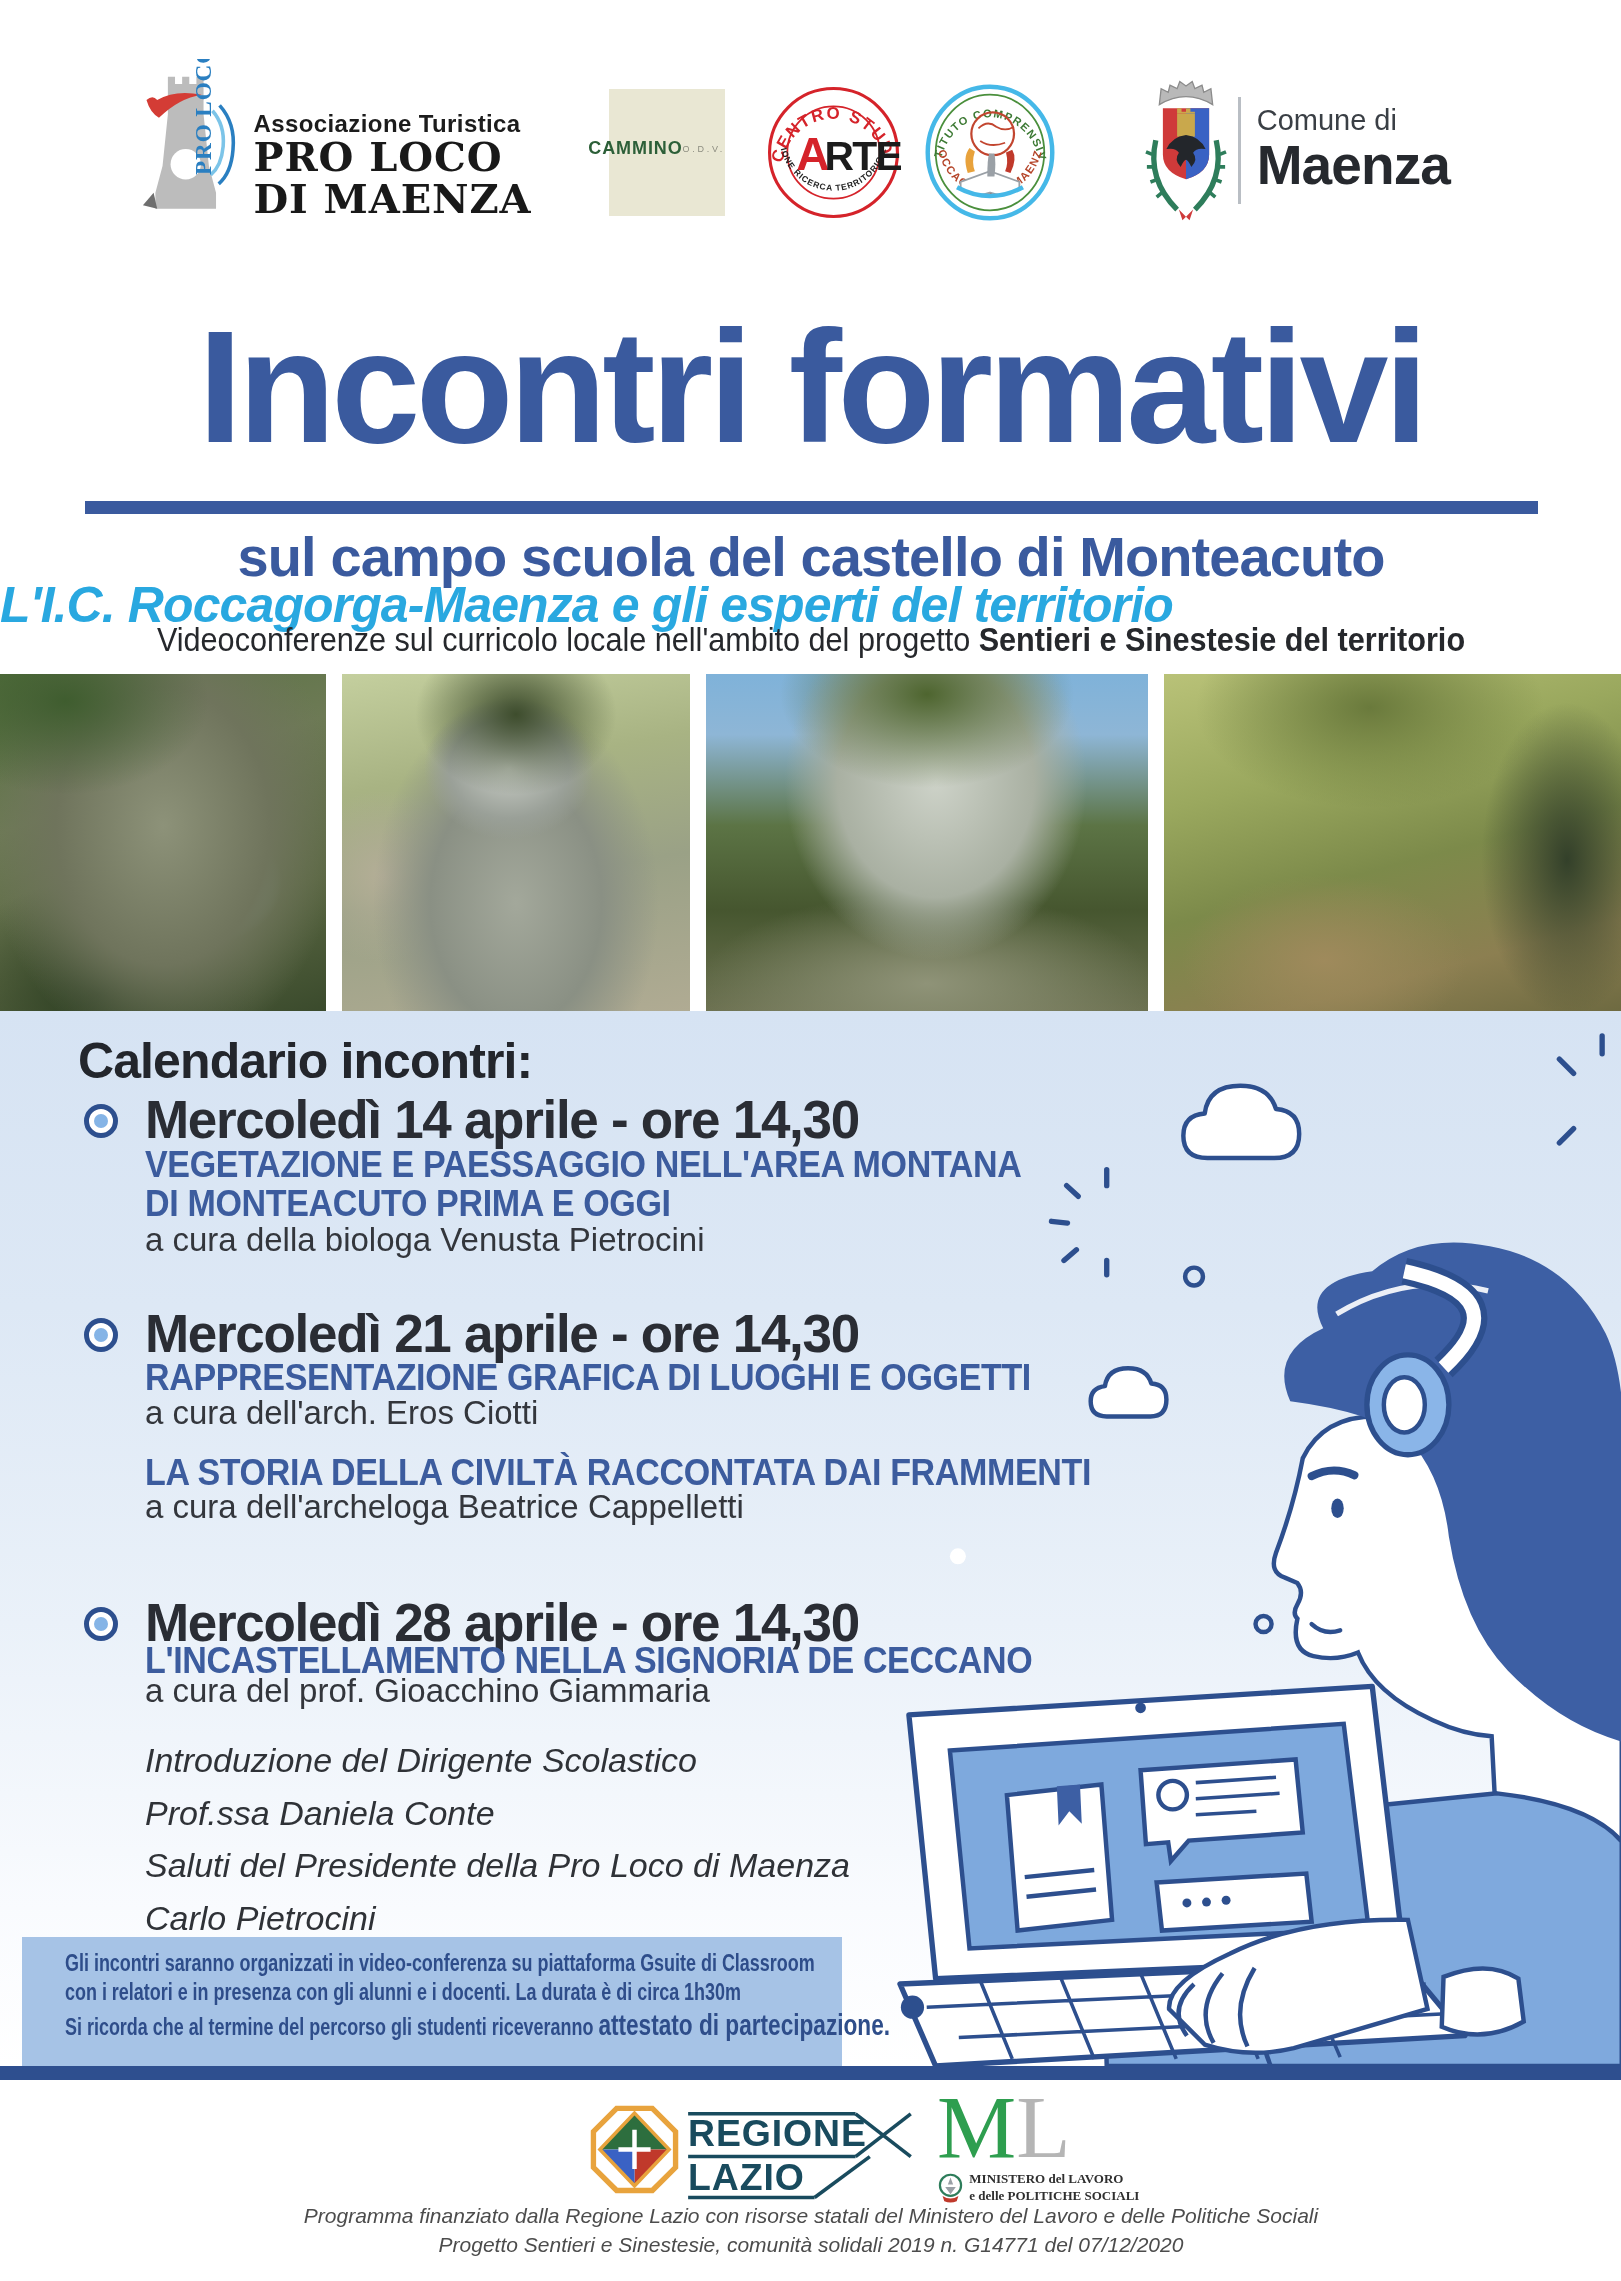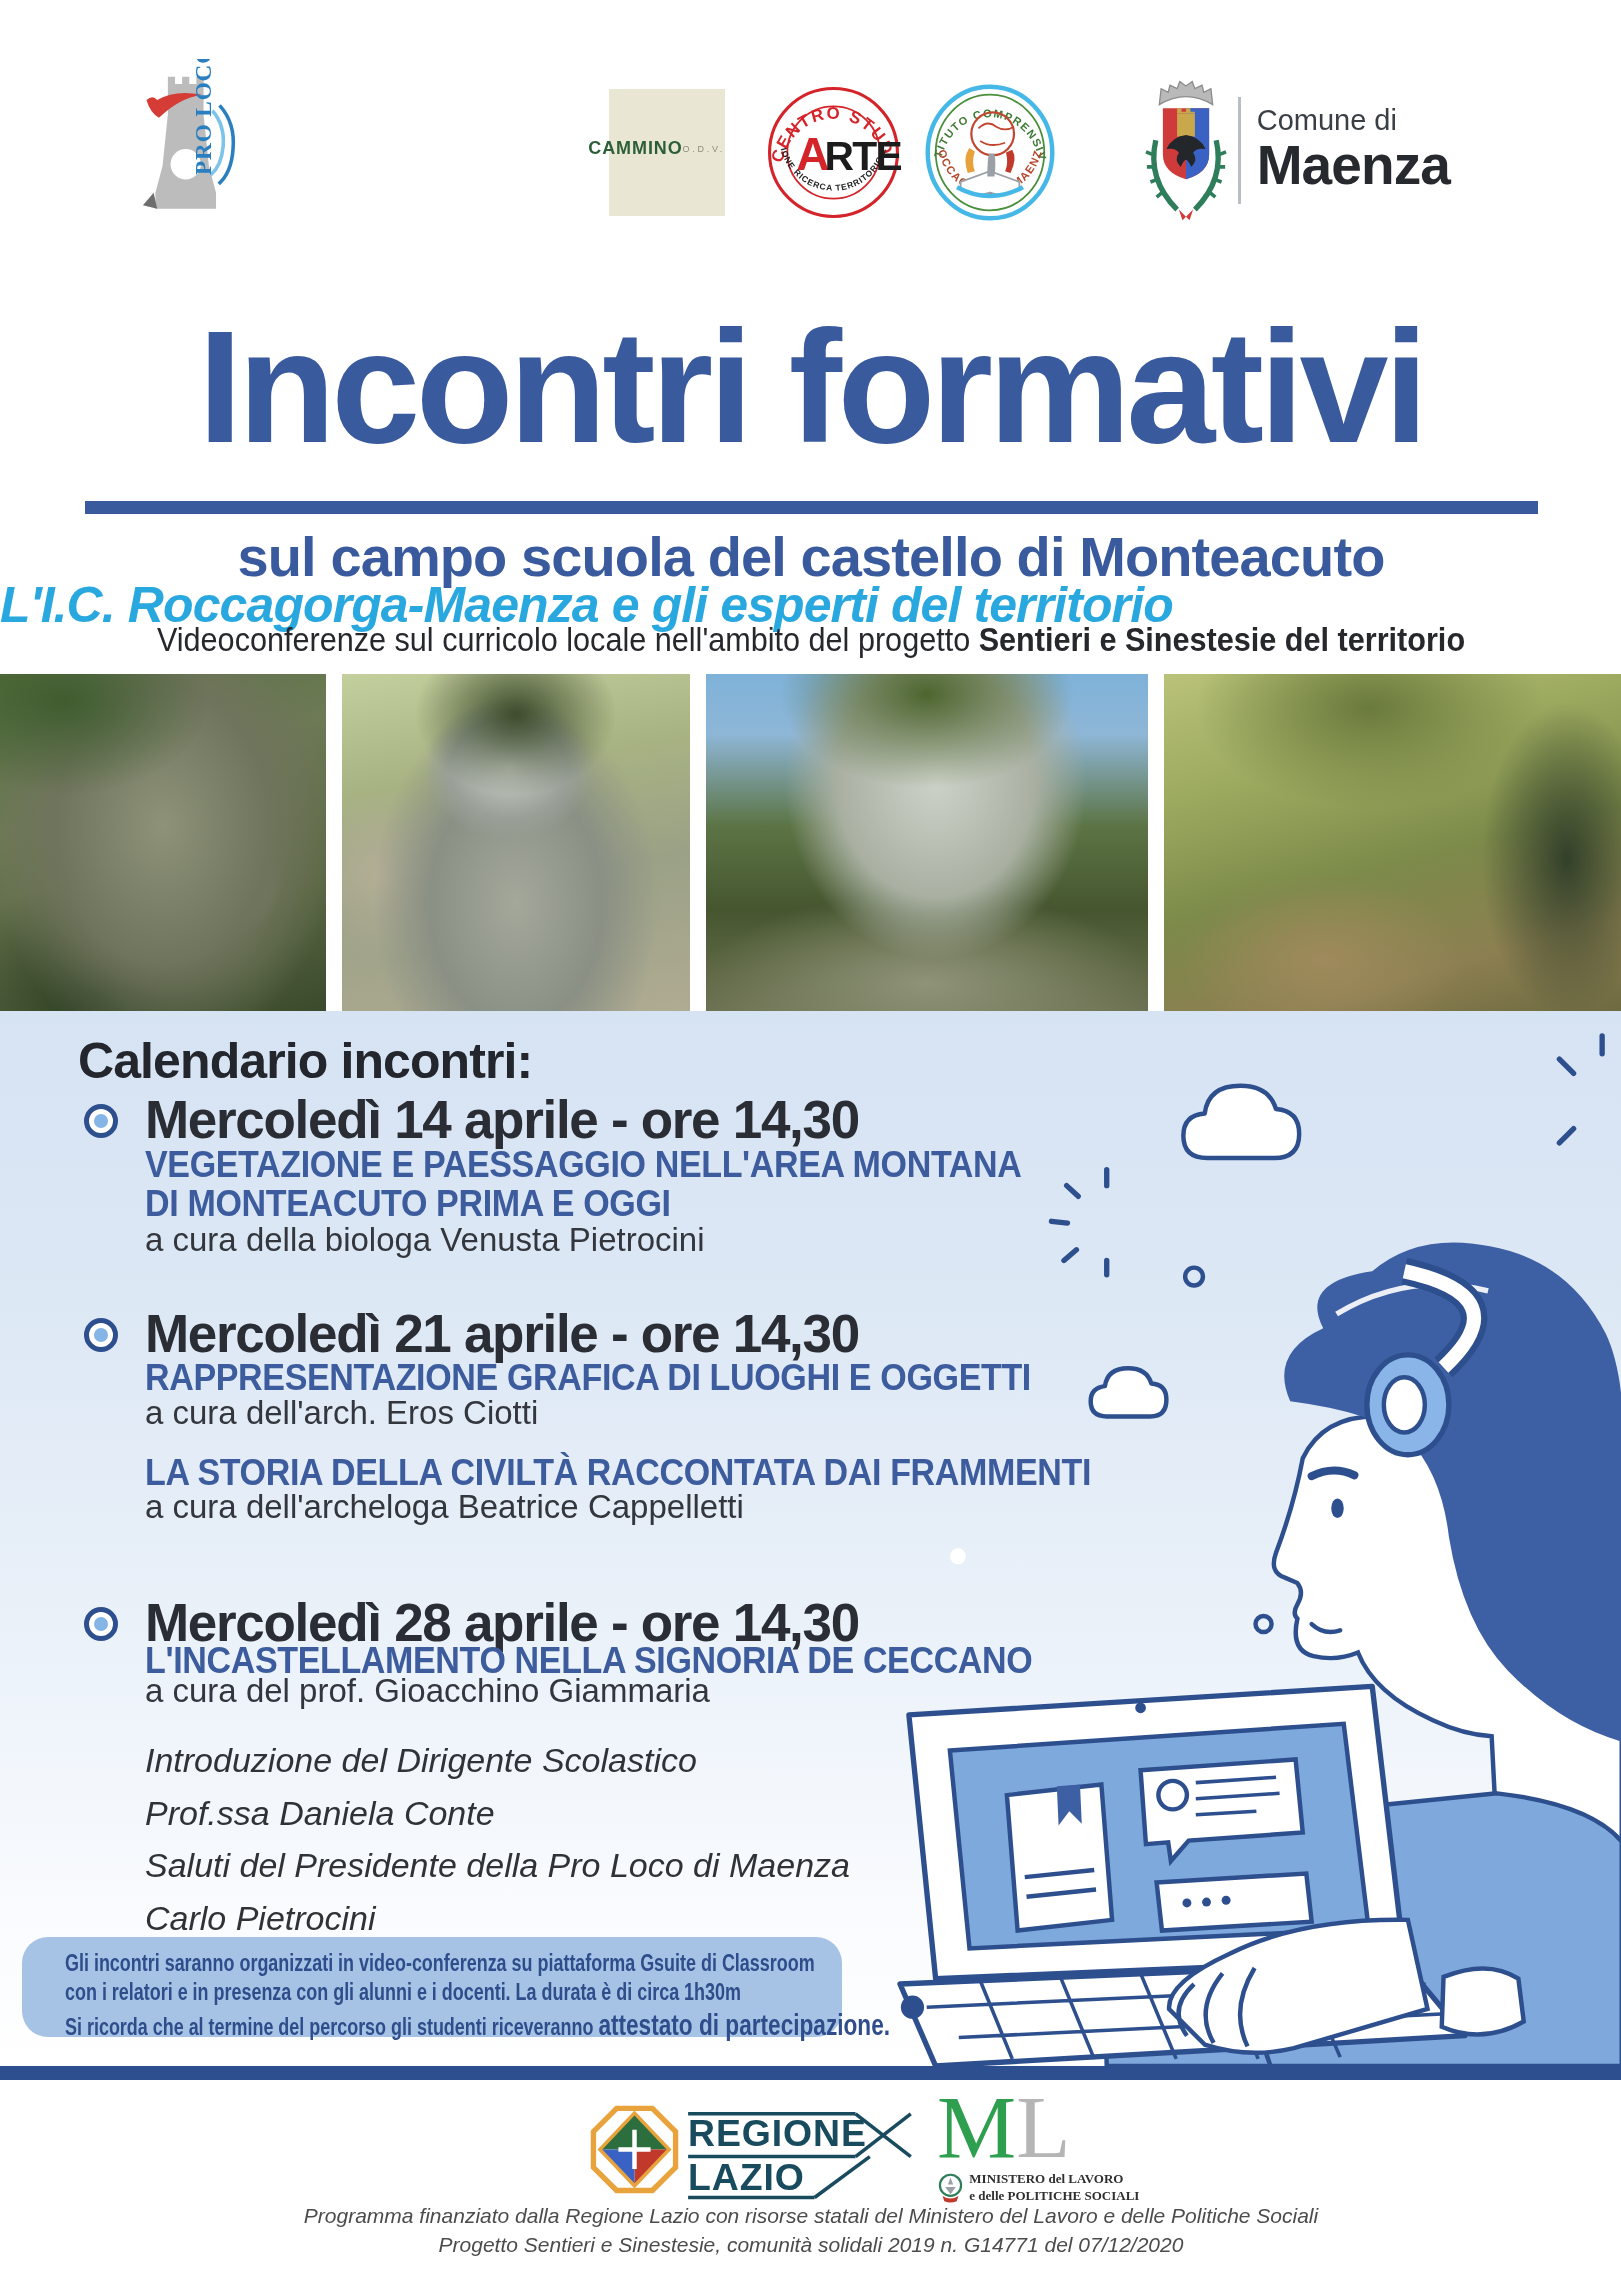--- a/index.html
+++ b/index.html
@@ -61,21 +61,21 @@
       background:linear-gradient(180deg,#d6e3f3 0%,#dde8f5 28%,#eaf1f9 58%,#f9fbfe 85%,#ffffff 100%);}
   .cal-heading{left:78px;top:1032px;font-size:50px;font-weight:600;color:#23262c;letter-spacing:-0.9px;}
   .bullet{width:34px;height:34px;border:5.3px solid #2d4f8e;border-radius:50%;box-sizing:border-box;background:#fff;display:flex;align-items:center;justify-content:center;}
   .bullet i{display:block;width:14.3px;height:14.3px;border-radius:50%;background:#85b4e6;}
   .cal-date{font-size:53px;font-weight:700;color:#2a2d34;letter-spacing:-1.3px;}
   .cal-head{font-size:37px;font-weight:700;color:#3c5c9e;letter-spacing:-0.4px;transform:scaleX(.92);transform-origin:left;}
   .cal-sub{font-size:33px;color:#33363c;}
   .cal-note{font-size:34px;font-style:italic;color:#2f3237;line-height:1.55;}
 
   
-  .info-box{left:22px;top:1937px;width:820px;height:100px;background:#a6c3e6;box-sizing:border-box;padding:11.6px 0 0 43px;border-radius:26px;}
+  .info-box{left:22px;top:1937px;width:820px;height:129px;background:#a6c3e6;box-sizing:border-box;padding:11.6px 0 0 43px;}
   .info-line{font-size:23px;font-weight:600;color:#2e4d8a;line-height:1.28;transform:scaleX(.78);transform-origin:left;white-space:nowrap;}
   .info-em{font-size:29px;font-weight:600;}
   .deskbar{left:0;top:2066px;width:1622px;height:14.3px;background:#2e4f8f;}
 
   
   .regione{left:588px;top:2103px;display:flex;align-items:center;}
   .ministero{left:937px;top:2085px;width:267px;}
   .ml-mono{font-family:"Liberation Serif",serif;font-size:89px;line-height:.95;font-weight:400;}
   .ml-m{color:#2e9e4f;} .ml-l{color:#b5b5b5;position:relative;}
   .ml-cap{display:flex;align-items:center;margin-top:1.8px;}
@@ -91,20 +91,25 @@
     <svg width="107" height="165" viewBox="0 0 120 185">
       <path d="M38 62 L38 20 L46 20 L46 28 L54 28 L54 20 L62 20 L62 28 L70 28 L70 20 L78 20 L78 62
                L84 120 L92 150 L92 168 L24 168 L24 150 L32 120 Z" fill="#bcbcbc"></path>
       <circle cx="58" cy="118" r="17" fill="#ffffff"></circle>
       <path d="M22 150 l-12 14 l16 4 z" fill="#6e6e6e"></path>
       <path d="M14 46 q4 14 14 20 q22 -22 48 -26 q-30 -6 -50 6 q-5 -6 -12 0 z" fill="#d43c35"></path>
       <path d="M88 58 q14 16 12 40 q-2 22 -14 32" fill="none" stroke="#7cc4e8" stroke-width="4"></path>
       <path d="M96 52 q18 20 15 50 q-2 26 -16 38" fill="none" stroke="#2a7fc1" stroke-width="4"></path>
       <text x="86" y="130" transform="rotate(-90 86 130)" font-family="Liberation Serif,serif" font-weight="700" font-size="26" fill="#2a7fc1" letter-spacing="1">PRO LOCO</text>
     </svg>
+    <div class="proloco-text">
+      <div class="proloco-assoc">Associazione Turistica</div>
+      <div class="proloco-big">PRO LOCO</div>
+      <div class="proloco-big">DI MAENZA</div>
+    </div>
   </div>
 
   <div class="abs cammino">
     <svg width="93" height="57" viewBox="0 0 104 64">
       <g fill="#2c6b3e">
         <ellipse cx="14" cy="30" rx="9" ry="16"></ellipse>
           <rect x="12.5" y="44" width="3" height="14"></rect>
         <ellipse cx="34" cy="22" rx="11" ry="20"></ellipse>
           <rect x="32.5" y="40" width="3" height="18"></rect>
         <ellipse cx="53" cy="32" rx="8" ry="14"></ellipse>

